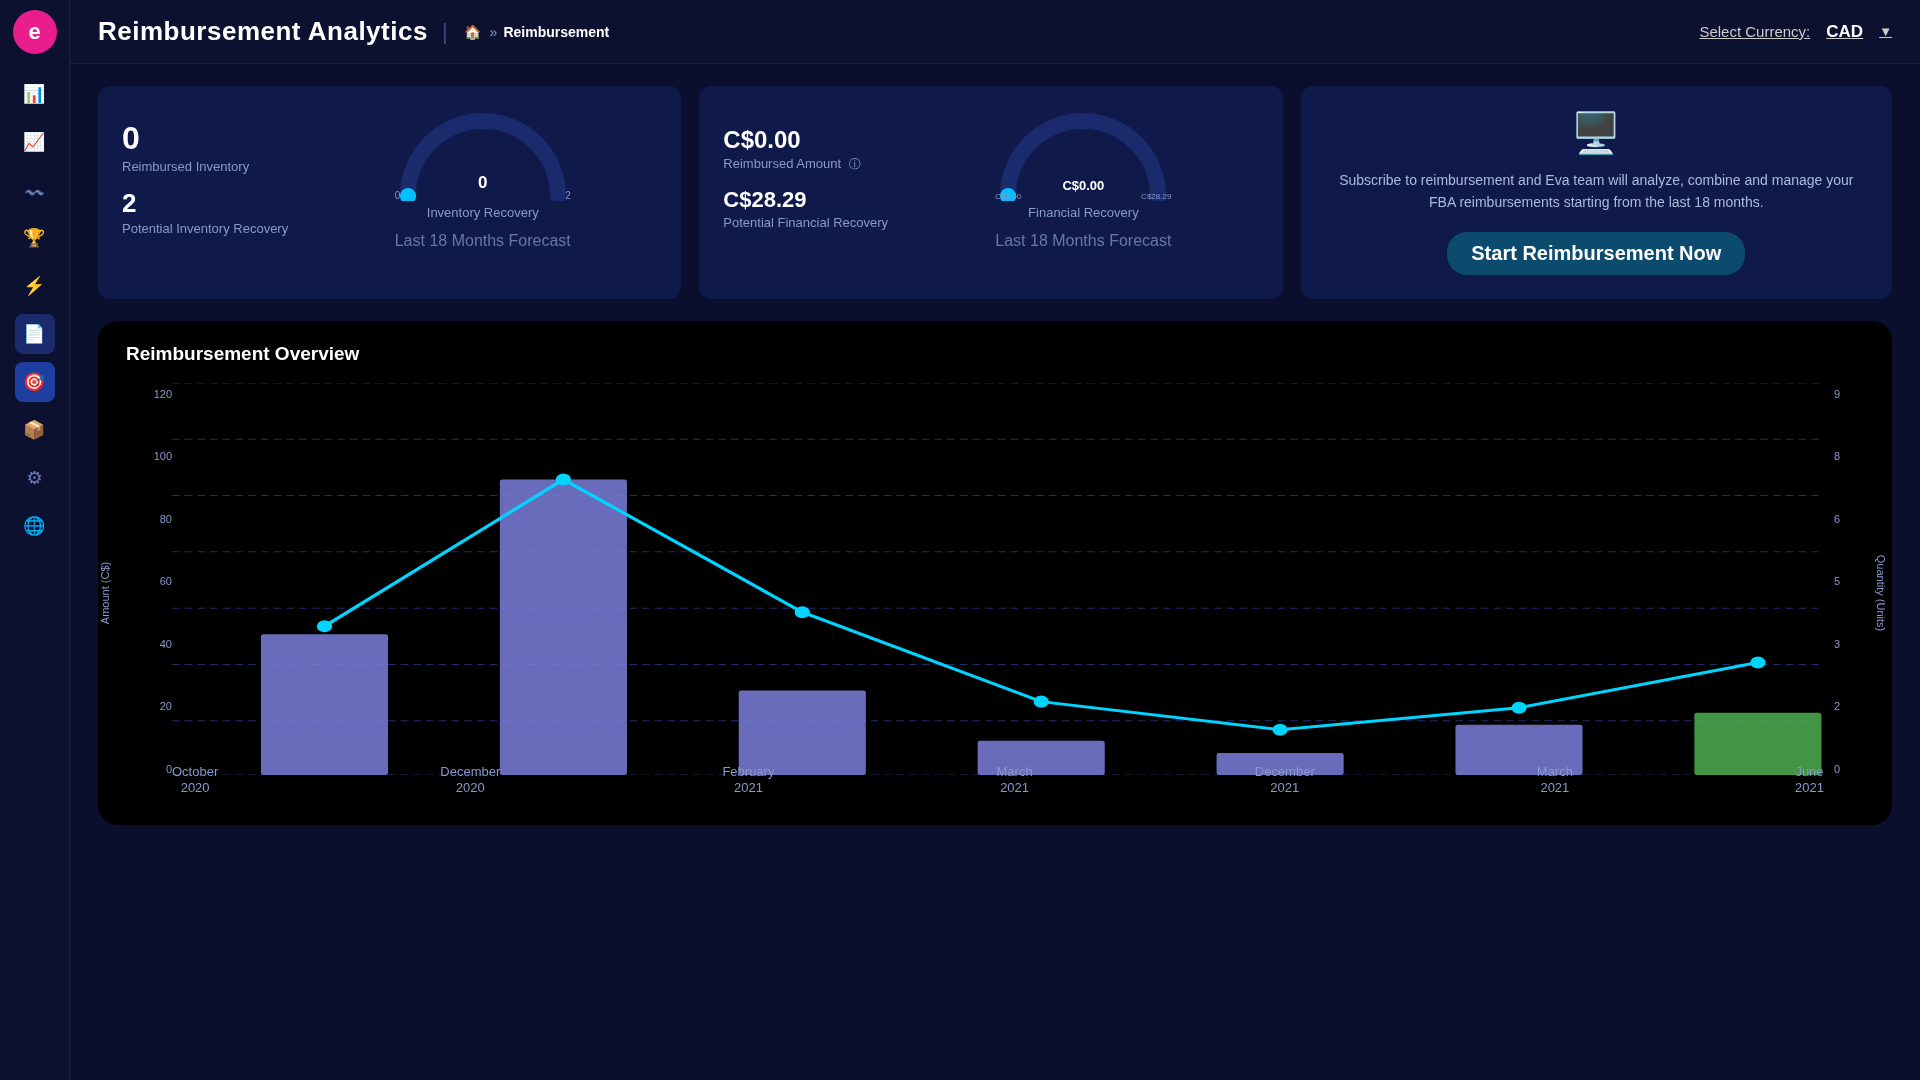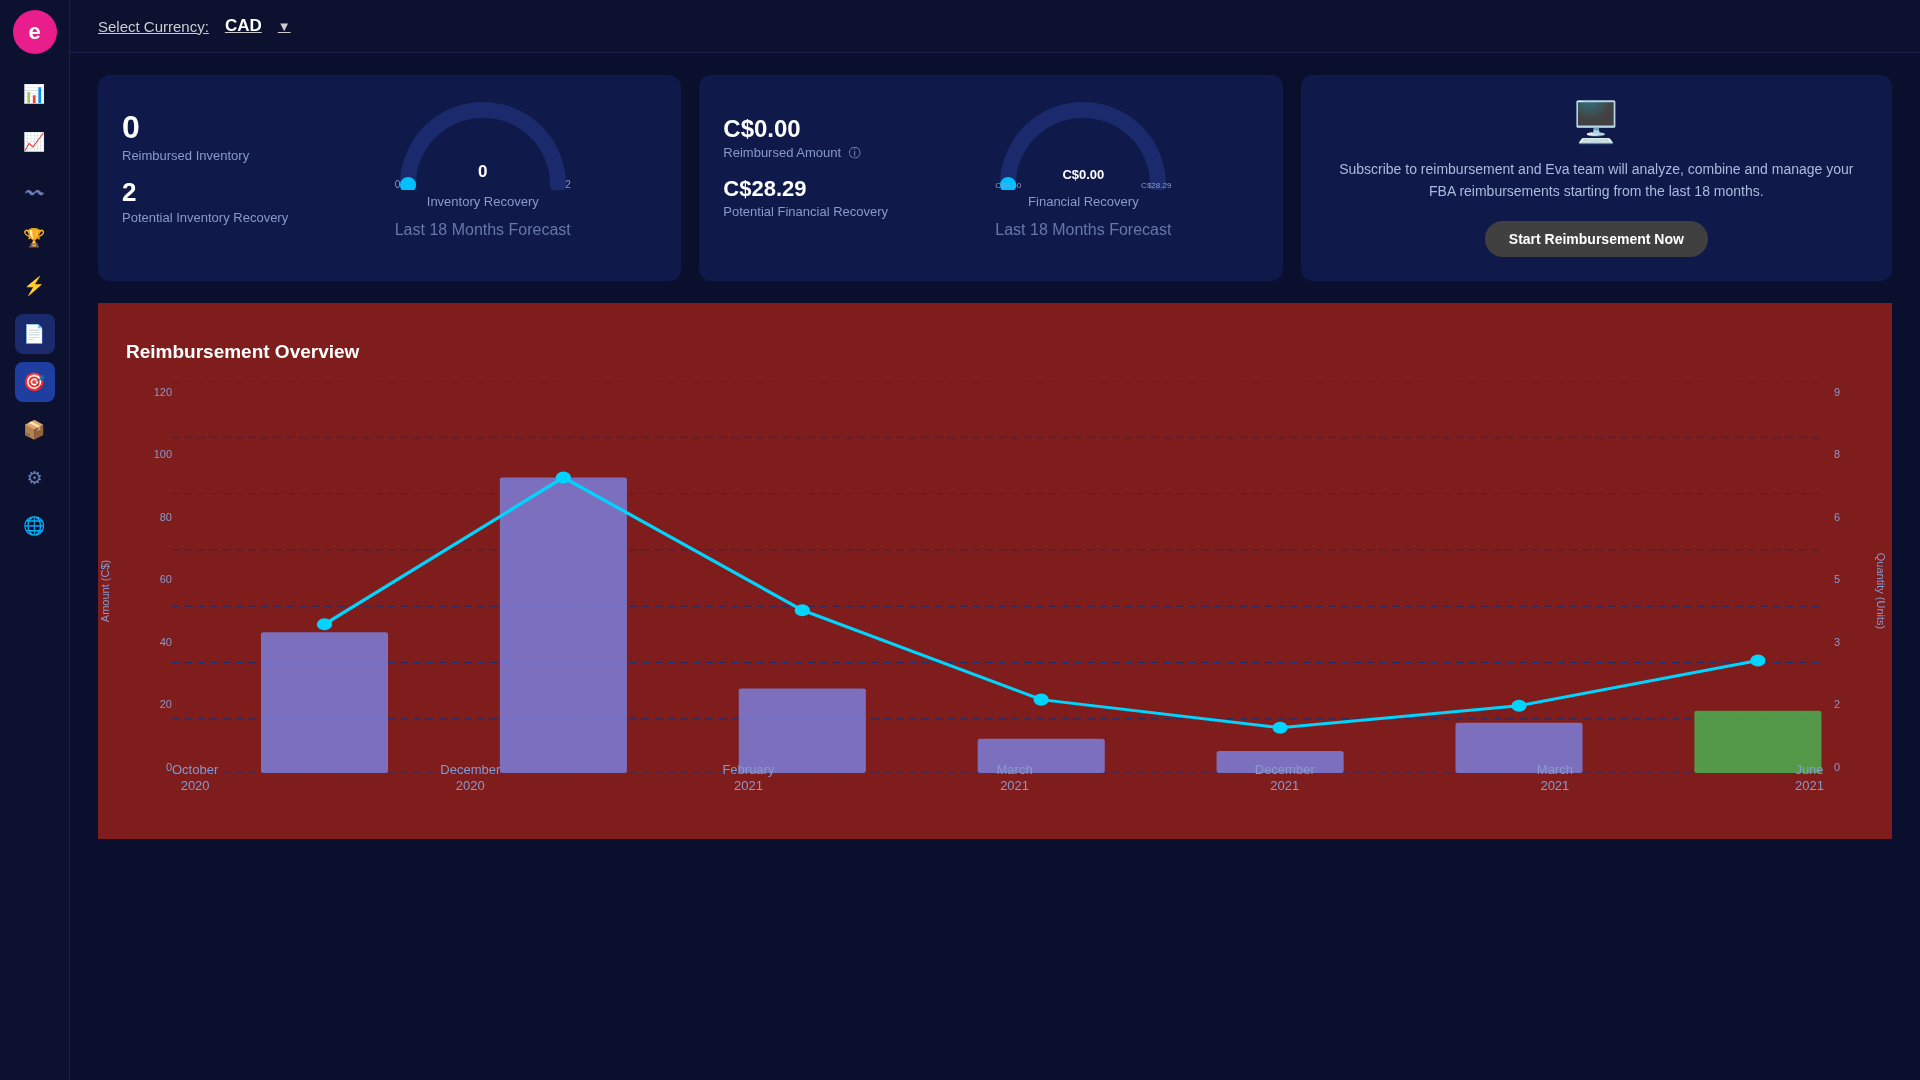--- a/index.html
+++ b/index.html
@@ -246,35 +246,35 @@
       color: #8899cc;
       margin-bottom: 12px;
     }
     .subscribe-text {
       font-size: 14px;
       color: #aabbdd;
       line-height: 1.6;
       margin-bottom: 18px;
     }
     .subscribe-btn {
-      background: #404040;
+      background: #0c4a6e;
       color: #fff;
       border: none;
       border-radius: 20px;
       padding: 10px 24px;
-      font-size: 14px;
+      font-size: 20px;
       font-weight: 600;
       cursor: pointer;
     }
 
     
     .chart-section {
-      background: #7f1d1d;
-      border-radius: 0;
-      padding: 38px 28px;
+      background: #000000;
+      border-radius: 20px;
+      padding: 22px 28px;
     }
     .chart-title {
       font-size: 19px;
       font-weight: 700;
       color: #fff;
       margin-bottom: 18px;
     }
 
     
     .chart-area {
@@ -317,20 +317,29 @@
   <div class="sidebar-icon active">📄</div>
   <div class="sidebar-icon active" style="background:#1e3fa0;">🎯</div>
   <div class="sidebar-icon">📦</div>
   <div class="sidebar-icon">⚙</div>
   <div class="sidebar-icon">🌐</div>
 </div>
 
 <div class="main">
 
   <div class="header">
+    <div class="header-left">
+      <span class="header-title">Reimbursement Analytics</span>
+      <span class="header-divider">|</span>
+      <div class="breadcrumb">
+        <span class="breadcrumb-home">🏠</span>
+        <span class="breadcrumb-arrow">»</span>
+        <span class="breadcrumb-current">Reimbursement</span>
+      </div>
+    </div>
     <div class="currency-selector">
       <span>Select Currency:</span>
       <span class="currency-value">CAD</span>
       <span class="currency-arrow">▼</span>
     </div>
   </div>
 
   <div class="content">
 
     <div class="cards-row">

